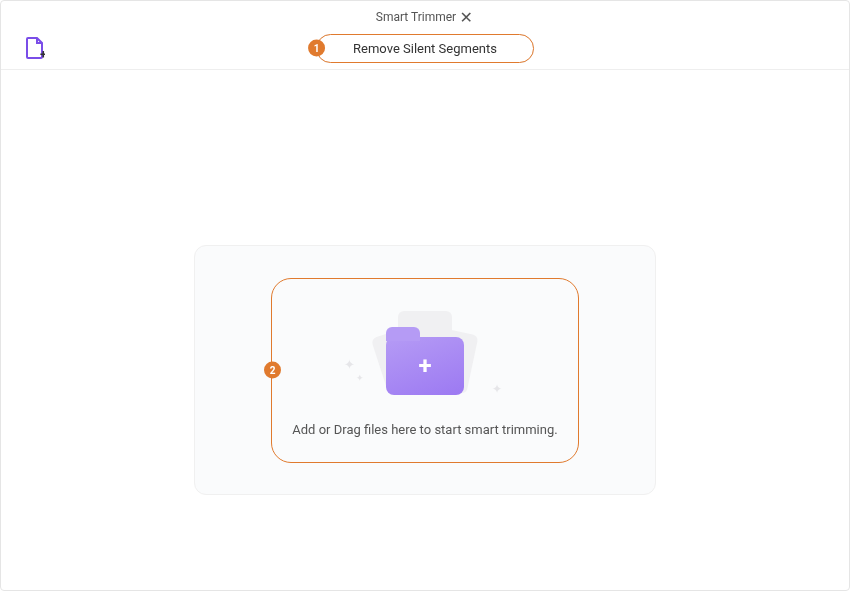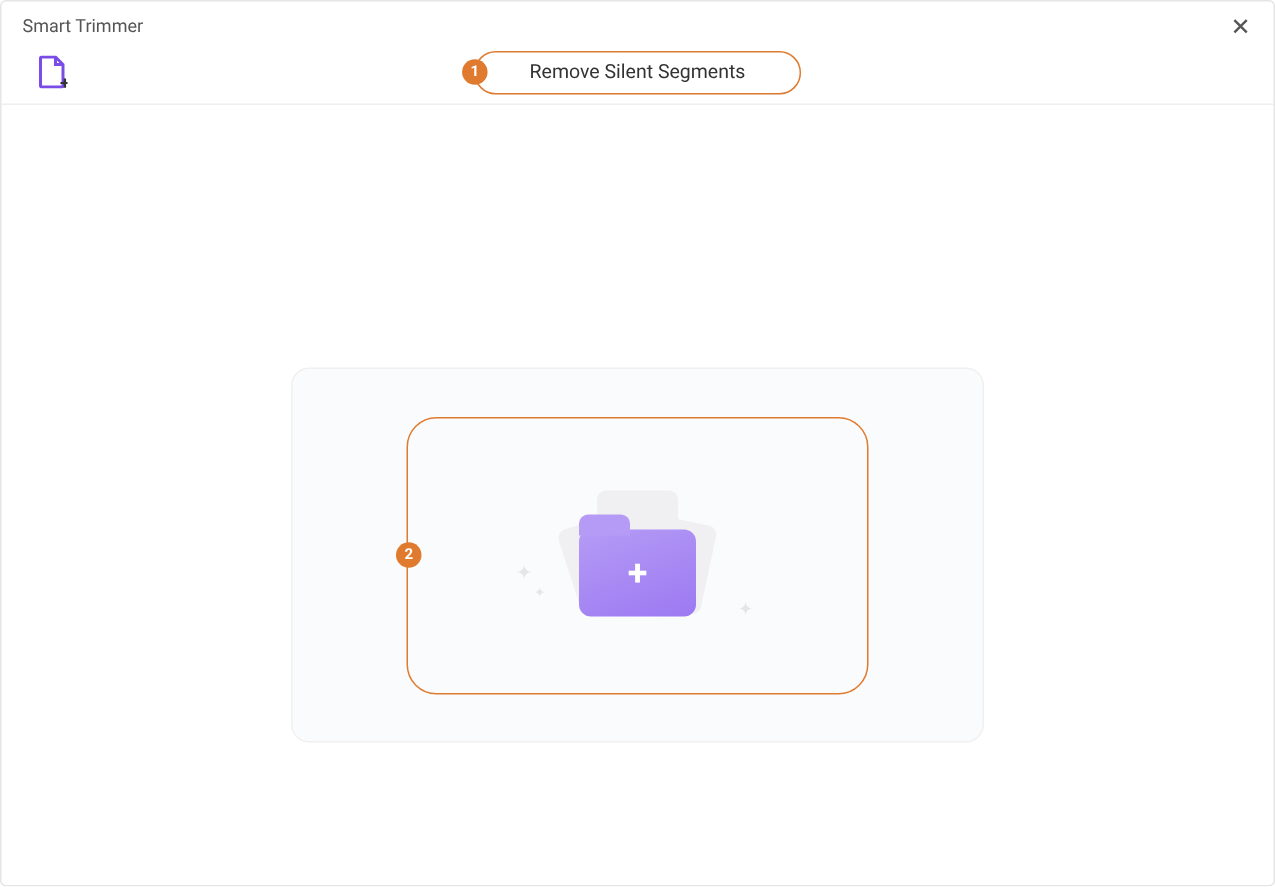--- a/index.html
+++ b/index.html
@@ -19,21 +19,21 @@
       height: 100%;
       border: 1px solid #e5e5e5;
       border-radius: 4px;
       background: #ffffff;
       display: flex;
       flex-direction: column;
     }
     .titlebar {
       display: flex;
       align-items: center;
-      justify-content: space-between;
+      justify-content: center;
       padding: 6px 12px 4px 14px;
       font-size: 12px;
       color: #555;
     }
     .close-btn {
       font-size: 16px;
       color: #555;
       cursor: pointer;
       width: 20px;
       height: 20px;
@@ -236,17 +236,18 @@
           <div class="bg-page p1"></div>
           <div class="bg-page p2"></div>
           <span class="sparkle s1">✦</span>
           <span class="sparkle s2">✦</span>
           <span class="sparkle s3">✦</span>
           <div class="folder">
             <span class="folder-plus">+</span>
           </div>
         </div>
 
+        <div class="drop-text">Add or Drag files here to start smart trimming.</div>
       </div>
     </div>
   </div>
 
 </div>
 
 </body></html>

